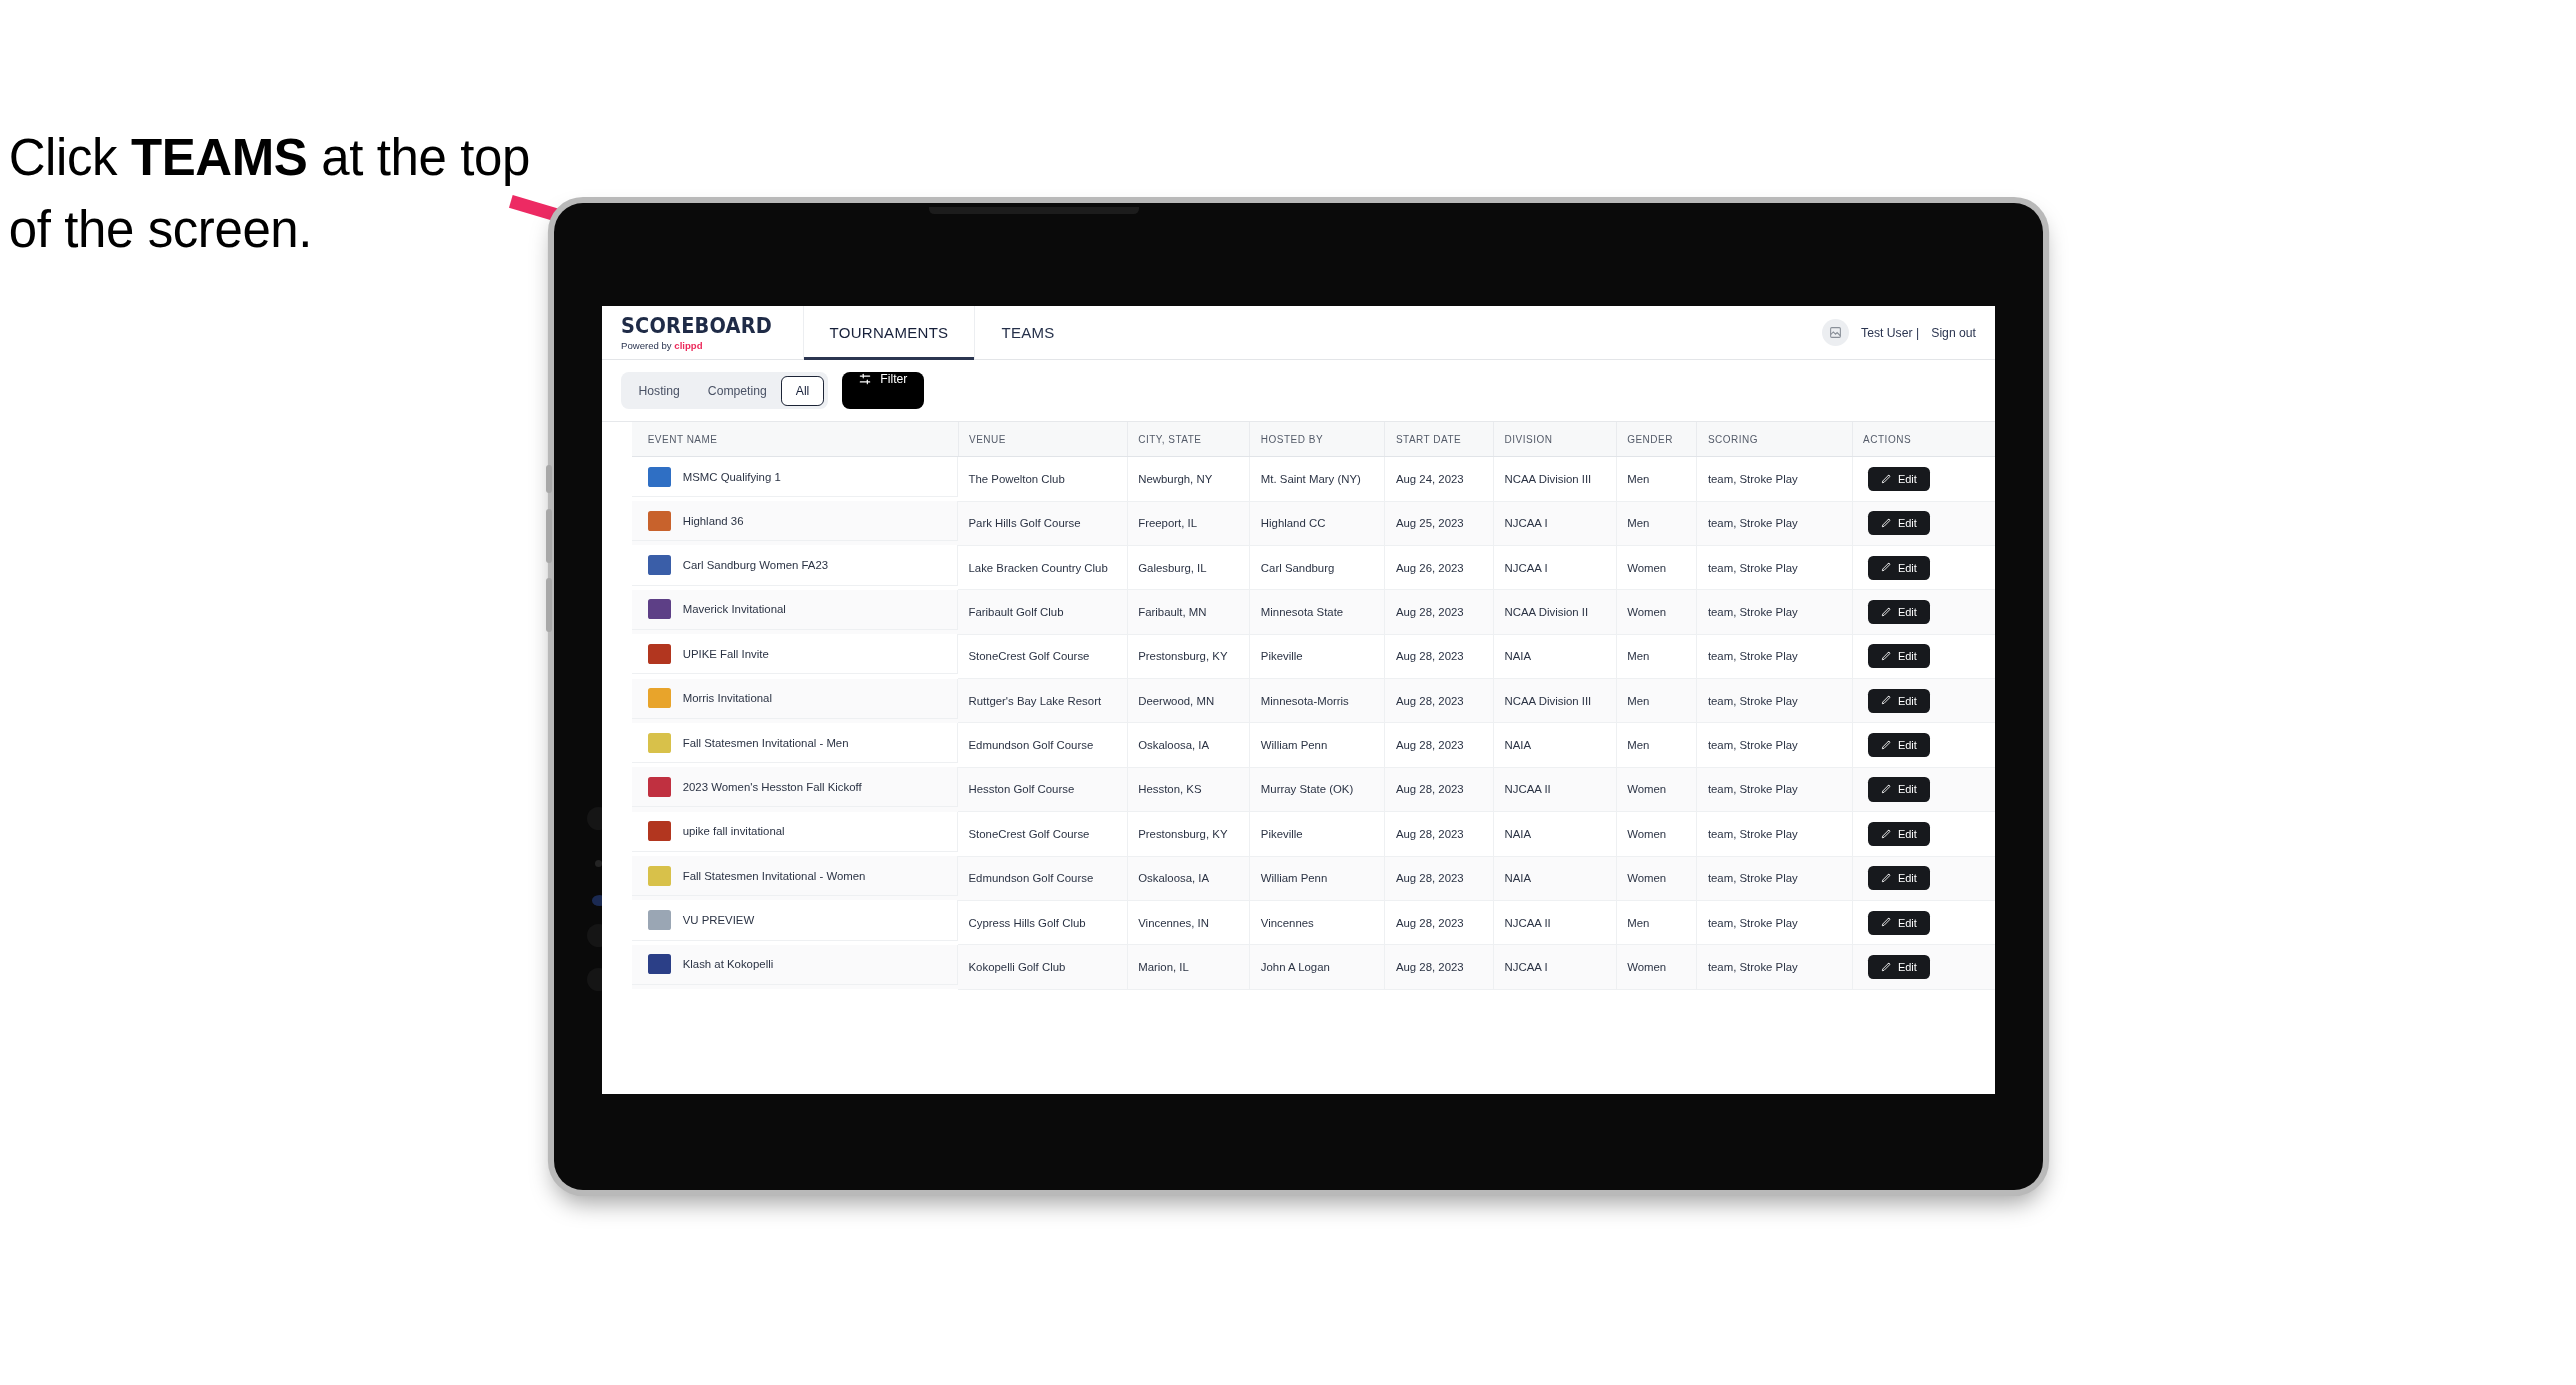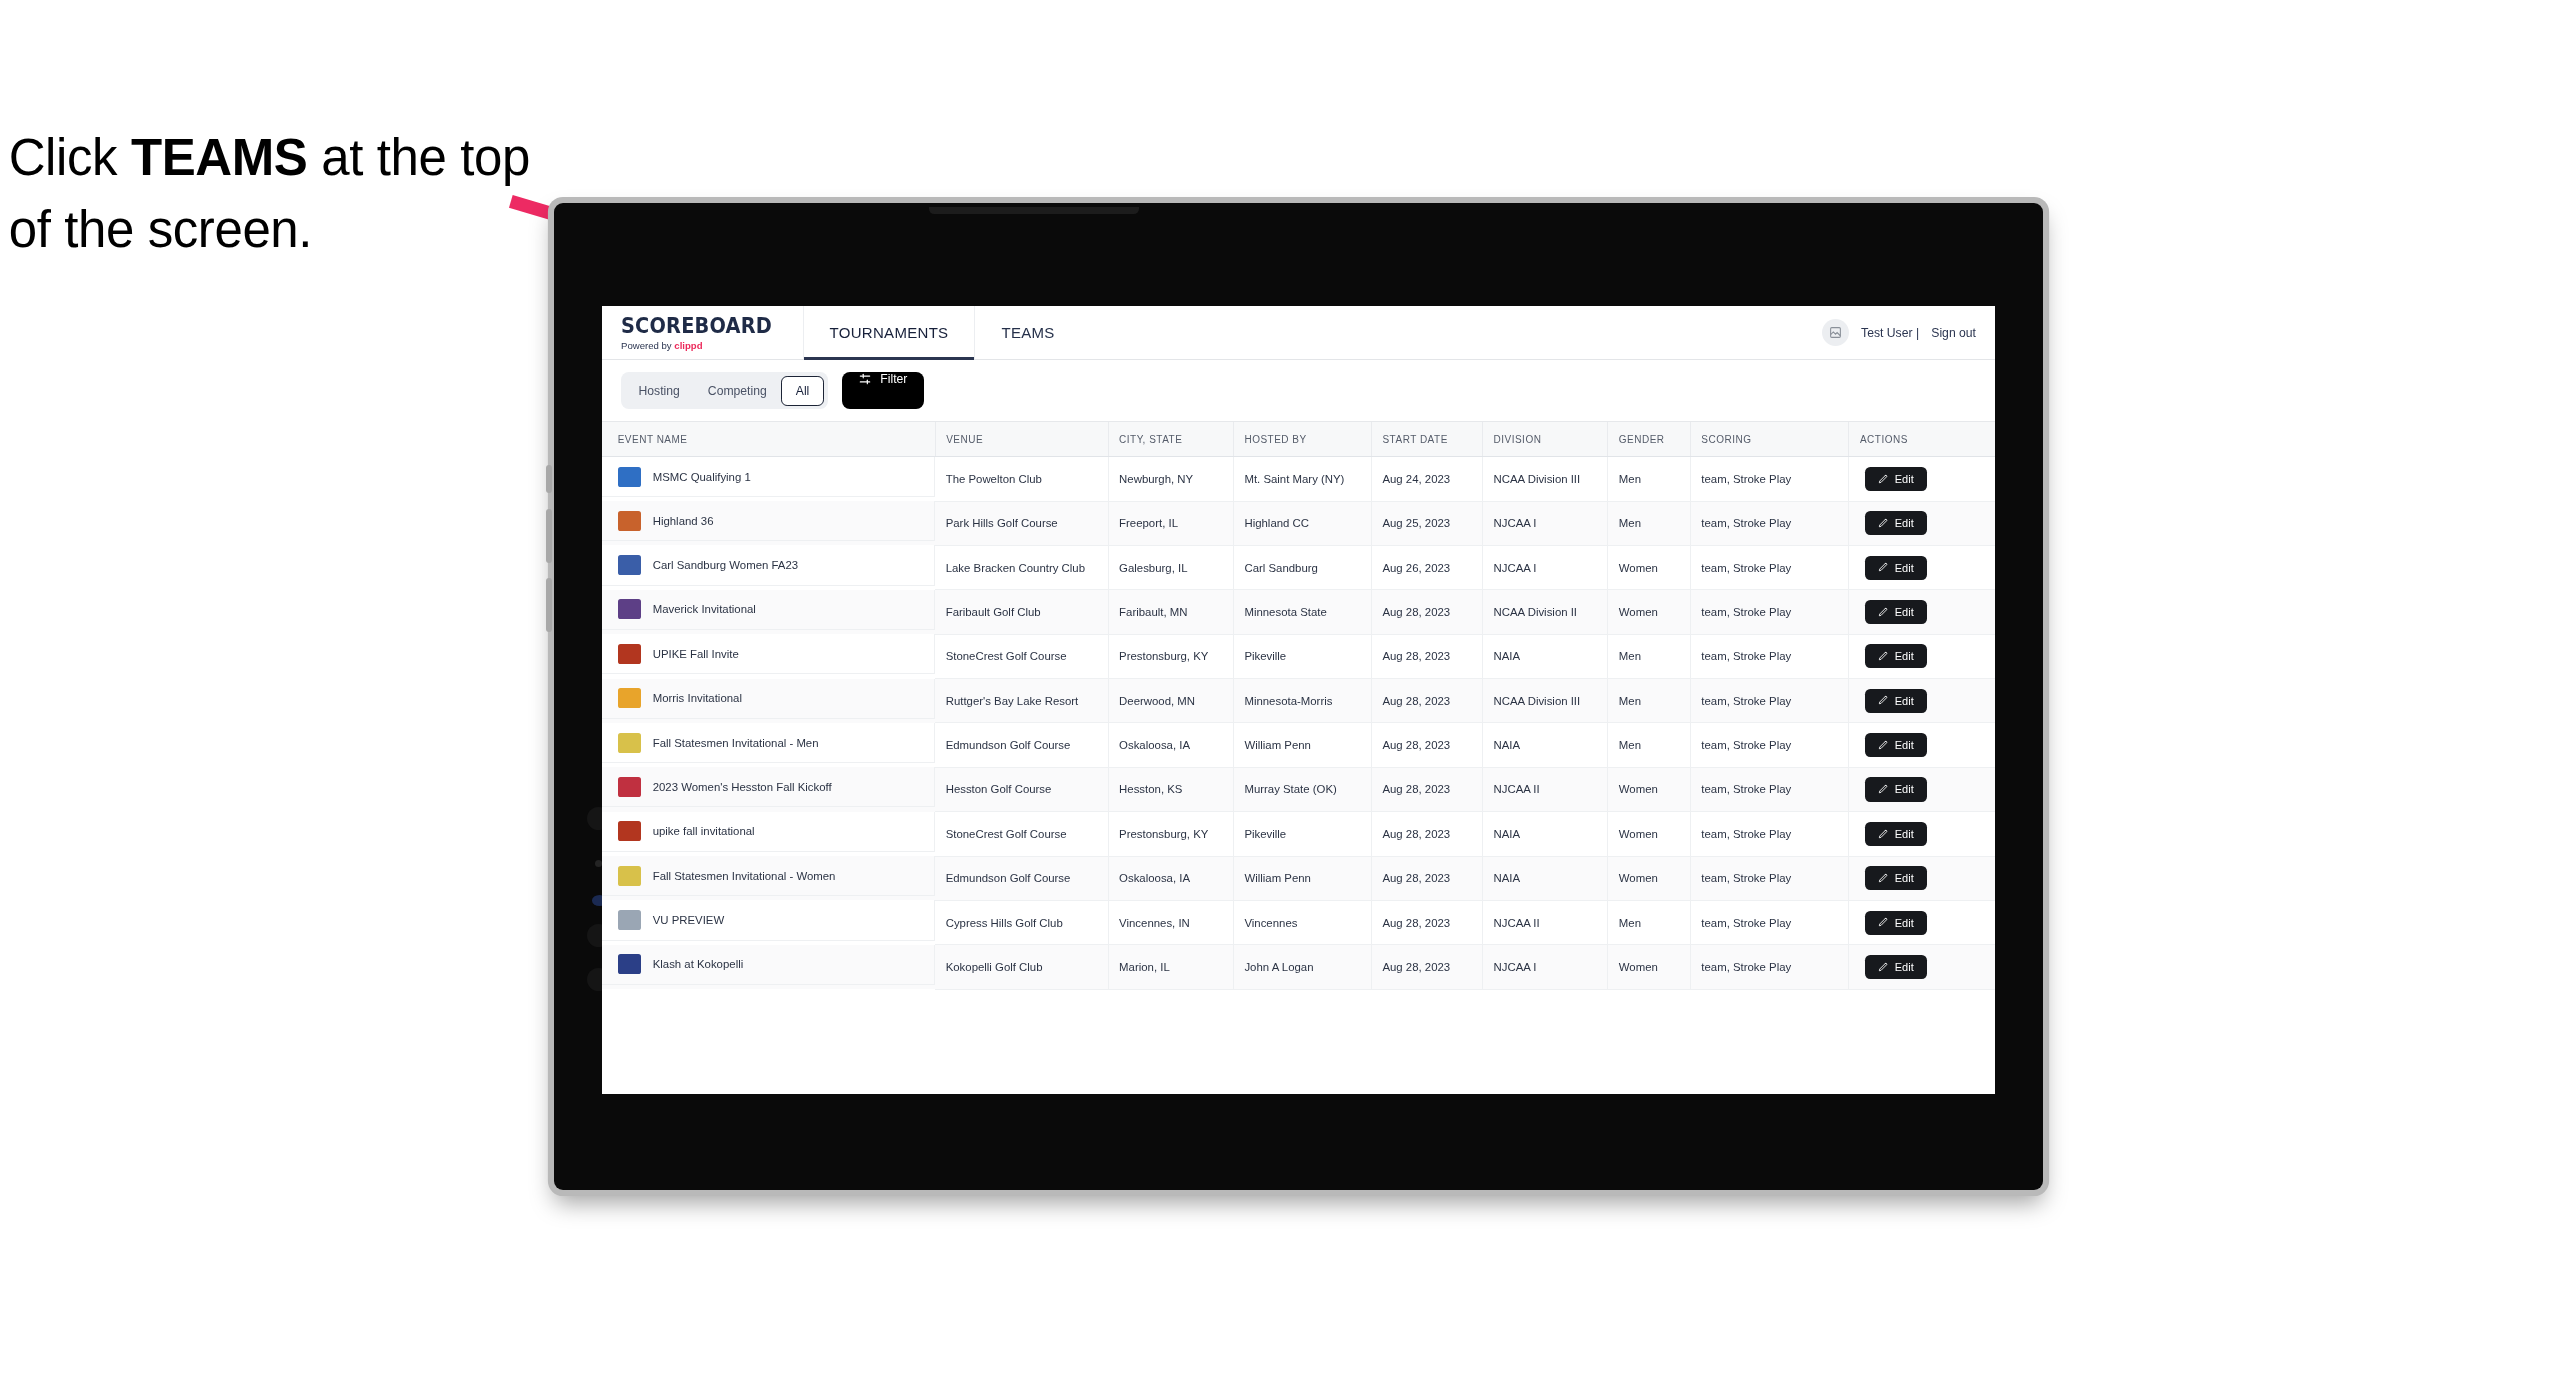--- a/index.html
+++ b/index.html
@@ -19,21 +19,21 @@
     color: #000; letter-spacing: -0.4px;
   }
   #annotation .bold { font-weight: 700; }
   #arrow-svg { position: absolute; left: 489px; top: 175px; width: 454px; height: 175px; }
 
   
   #tablet {
     position: absolute; left: 554px; top: 203px;
     width: 1489px; height: 987px;
     background: #0a0a0a;
-    border-radius: 9px;
+    border-radius: 29px;
     box-shadow: 0 0 0 6.1px #b9b9b9, 0 12.2px 23px rgba(0,0,0,.36);
   }
   .sidebtn { position: absolute; background: #0d0d0d; border-radius: 3.5px; }
   .sb1 { left: -7.9px; top: 262px; width: 6.1px; height: 28px; background:#a8a8a8; }
   .sb2 { left: -7.9px; top: 306px; width: 6.1px; height: 54px; background:#a8a8a8; }
   .sb3 { left: -7.9px; top: 375px; width: 6.1px; height: 54px; background:#a8a8a8; }
   .camdot { position:absolute; border-radius:50%; background:#151515; }
   .cd1 { left: 33px; top: 604px; width: 23px; height: 23px; }
   .cd2 { left: 41px; top: 657px; width: 7px;  height: 7px; background:#242424;}
   .cd3 { left: 38px; top: 692px; width: 15px; height: 10.5px; background:#1b2a52; border-radius:50%;}
@@ -116,21 +116,21 @@
     font-family: "Liberation Sans", sans-serif;
   }
   #searchbox::placeholder { color:#a9aeb7; }
   #createbtn {
     display:flex; align-items:center; gap:7px; height: 37px;
     padding: 0 17.5px; background:#ec2a5b; color:#fff;
     border-radius: 6.1px; font-size:12.2px; cursor:pointer; white-space:nowrap;
   }
 
   
-  #tablewrap { border-top: 0.9px solid #e6e8eb; }
+  #tablewrap { border-top: 0.9px solid #e6e8eb; padding-left: 30px; }
   table { border-collapse: collapse; width: 100%; table-layout: fixed; }
   thead th {
     background:#f7f8f9; text-align:left;
     font-size: 10px; font-weight: 400; color:#545b69;
     letter-spacing: 0.5px; padding: 11.4px 10.5px;
     border-right: 0.9px solid #e9ebee;
     border-bottom: 0.9px solid #e1e4e8;
     white-space: nowrap;
   }
   thead th:first-child { padding-left: 15.7px; }

